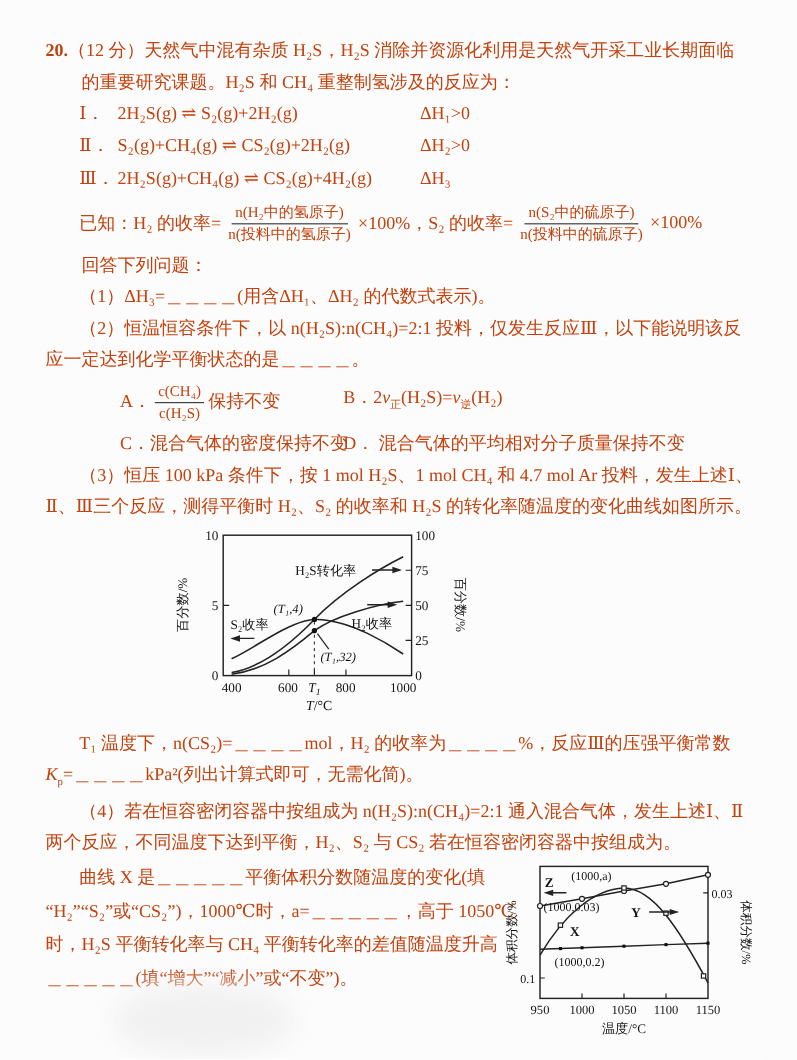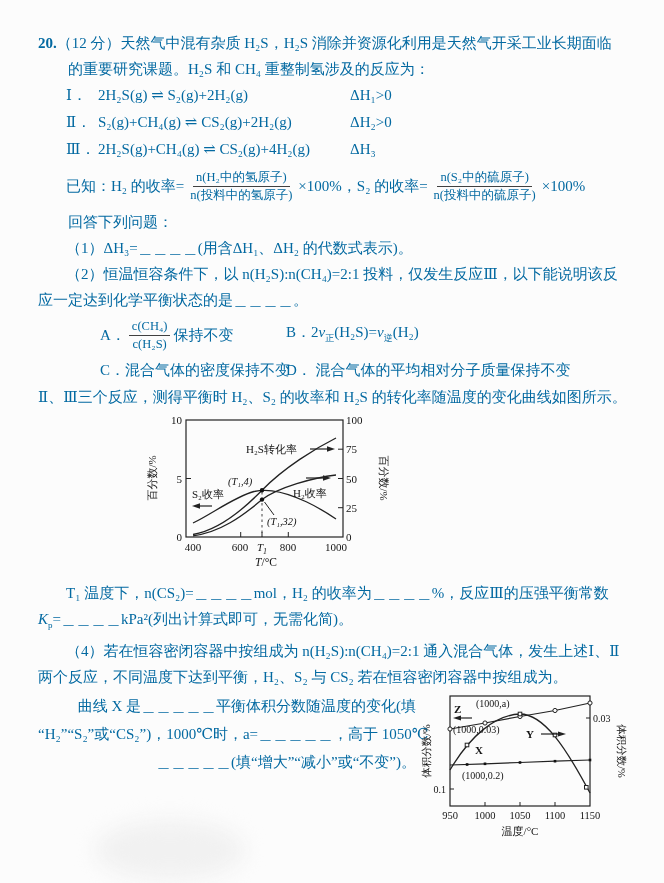--- a/index.html
+++ b/index.html
@@ -1,21 +1,21 @@
 <!DOCTYPE html>
 <html><head>
 <meta charset="utf-8">
 <style>
   html,body{margin:0;padding:0;background:#ffffff;}
   .page{
     position:relative;
     width:664px;height:883px;
     background:#fcfcfc;
     font-family:"Liberation Serif","DejaVu Serif",serif;
-    color:#0369a1;
+    color:#c2410c;
     font-size:15px;
     overflow:hidden;
   }
   .content{padding:30px 22px 0 38px;}
   .line{line-height:26px;white-space:nowrap;}
   .hang{padding-left:30px;text-indent:-30px;}
   .qnum{font-weight:bold;}
   .ind{margin-left:30px;}
   .ind2{text-indent:28px;}
   .rxn{display:flex;margin-left:28px;line-height:27px;white-space:nowrap;}
@@ -25,21 +25,21 @@
   .frac{display:inline-flex;flex-direction:column;align-items:center;font-size:12.5px;line-height:1.3;margin:0 3px;text-align:center;}
   .frac .num{border-bottom:1px solid #404040;padding:0 3px;}
   .frac .den{padding:0 3px;}
   .optrow{display:flex;margin-left:62px;line-height:27px;white-space:nowrap;}
   .optrow.ab{align-items:center;height:44px;}
   .opt1{width:186px;display:inline-flex;align-items:center;}
   sub.v{font-size:9px;}
   .chart1wrap{margin:4px 0 0 108px;width:268px;}
   .bottomrow{display:flex;margin-top:2px;}
   .para{width:378px;}
-  .para .pline{line-height:28px;white-space:nowrap;text-align:right;}
+  .para .pline{line-height:28px;white-space:nowrap;}
   .chart2wrap{margin-left:4px;margin-top:-4px;}
   svg text{fill:#141414;}
   .smudge{
     position:absolute;left:95px;top:820px;width:150px;height:60px;
     background:#f1f1f1;border-radius:50%;filter:blur(10px);
   }
 </style>
 </head>
 <body>
 
@@ -105,20 +105,21 @@
       <span class="opt1">
         <span>C．</span>
         <span>混合气体的密度保持不变</span>
       </span>
       <span>
         <span>D．</span>
         <span>混合气体的平均相对分子质量保持不变</span>
       </span>
     </div>
 
+    <div class="line ind2">（3）恒压 100 kPa 条件下，按 1 mol H₂S、1 mol CH₄ 和 4.7 mol Ar 投料，发生上述Ⅰ、</div>
     <div class="line">Ⅱ、Ⅲ三个反应，测得平衡时 H₂、S₂ 的收率和 H₂S 的转化率随温度的变化曲线如图所示。</div>
 
     <div class="chart1wrap">
       <svg width="268" height="162" viewBox="0 0 268 162">
         <rect x="40" y="6" width="157" height="117" fill="none" stroke="#222" stroke-width="1.2"></rect>
 
         <line x1="40" y1="64.5" x2="45" y2="64.5" stroke="#222"></line>
         <line x1="192" y1="35.2" x2="197" y2="35.2" stroke="#222"></line>
         <line x1="192" y1="64.5" x2="197" y2="64.5" stroke="#222"></line>
         <line x1="192" y1="93.7" x2="197" y2="93.7" stroke="#222"></line>
@@ -173,20 +174,21 @@
     <div class="line ind2">T₁ 温度下，n(CS₂)=＿＿＿＿mol，H₂ 的收率为＿＿＿＿%，反应Ⅲ的压强平衡常数</div>
     <div class="line"><i>K</i><sub class="v">p</sub><span>=＿＿＿＿kPa²(列出计算式即可，无需化简)。</span></div>
 
     <div class="line ind2">（4）若在恒容密闭容器中按组成为 n(H₂S):n(CH₄)=2:1 通入混合气体，发生上述Ⅰ、Ⅱ</div>
     <div class="line">两个反应，不同温度下达到平衡，H₂、S₂ 与 CS₂ 若在恒容密闭容器中按组成为。</div>
 
     <div class="bottomrow">
       <div class="para">
         <div class="pline ind2">曲线 X 是＿＿＿＿＿平衡体积分数随温度的变化(填</div>
         <div class="pline">“H₂”“S₂”或“CS₂”)，1000℃时，a=＿＿＿＿＿，高于 1050℃</div>
+        <div class="pline">时，H₂S 平衡转化率与 CH₄ 平衡转化率的差值随温度升高</div>
         <div class="pline">＿＿＿＿＿(填“增大”“减小”或“不变”)。</div>
       </div>
       <div class="chart2wrap">
         <svg width="208" height="155" viewBox="0 0 208 155">
           <rect x="30" y="8" width="140" height="110" fill="none" stroke="#222" stroke-width="1.2"></rect>
 
           <line x1="30" y1="101" x2="34" y2="101" stroke="#222"></line>
           <line x1="166" y1="30" x2="170" y2="30" stroke="#222"></line>
           <line x1="65" y1="114" x2="65" y2="118" stroke="#222"></line>
           <line x1="100" y1="114" x2="100" y2="118" stroke="#222"></line>

